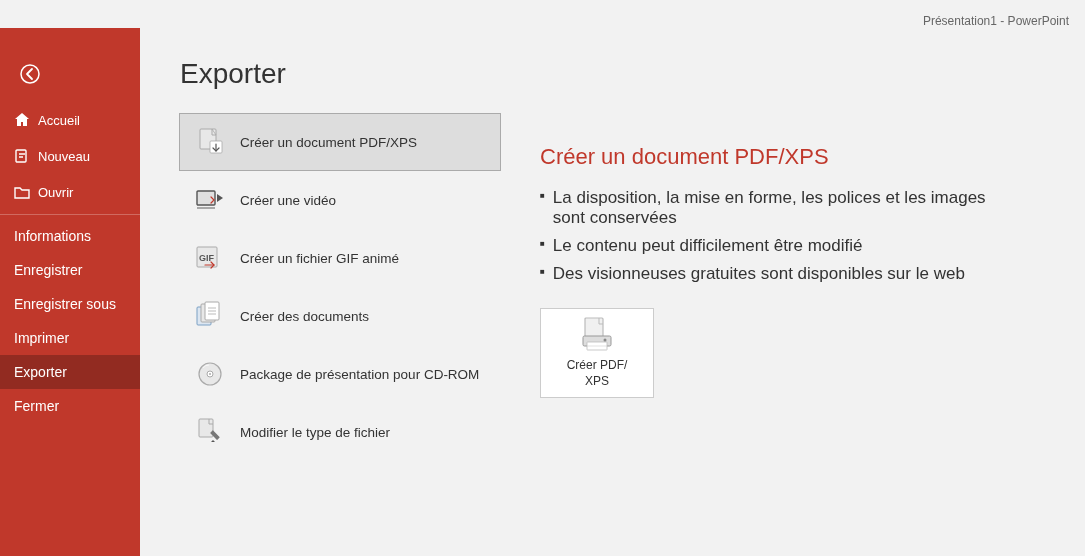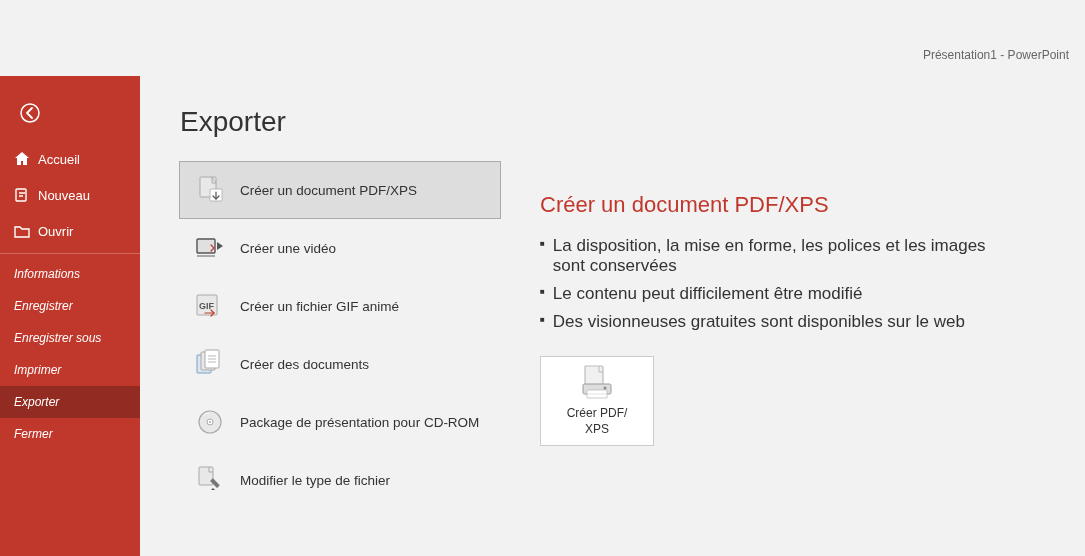--- a/index.html
+++ b/index.html
@@ -11,44 +11,43 @@
       display: flex;
       flex-direction: column;
       background: #f2f2f2;
     }
 
     
     .title-bar {
       height: 28px;
       background: #f2f2f2;
       display: flex;
-      align-items: flex-start;
+      align-items: flex-end;
       justify-content: flex-end;
       padding-right: 16px;
-      margin-top: 48px;
     }
     .title-bar-text {
       font-size: 12px;
       color: #666;
     }
 
     
     .main-layout {
       display: flex;
       flex: 1;
       height: calc(556px - 28px);
     }
 
     
     .sidebar {
       width: 140px;
       background: #c0382b;
       display: flex;
       flex-direction: column;
-      padding-top: 7px;
+      padding-top: 16px;
       flex-shrink: 0;
     }
 
     .sidebar-back-btn {
       width: 48px;
       height: 48px;
       display: flex;
       align-items: center;
       justify-content: center;
       cursor: pointer;
@@ -70,23 +69,22 @@
 
     .sidebar-divider {
       height: 1px;
       background: rgba(255,255,255,0.25);
       margin: 4px 0;
     }
 
     .sidebar-text-item {
       padding: 9px 14px;
       color: white;
-      font-size: 12px;
-      cursor: pointer;
-      font-style: italic;
+      font-size: 14px;
+      cursor: pointer;
     }
     .sidebar-text-item.active {
       background: #922b21;
     }
 
     
     .content-area {
       flex: 1;
       background: #f2f2f2;
       padding: 30px 40px;

